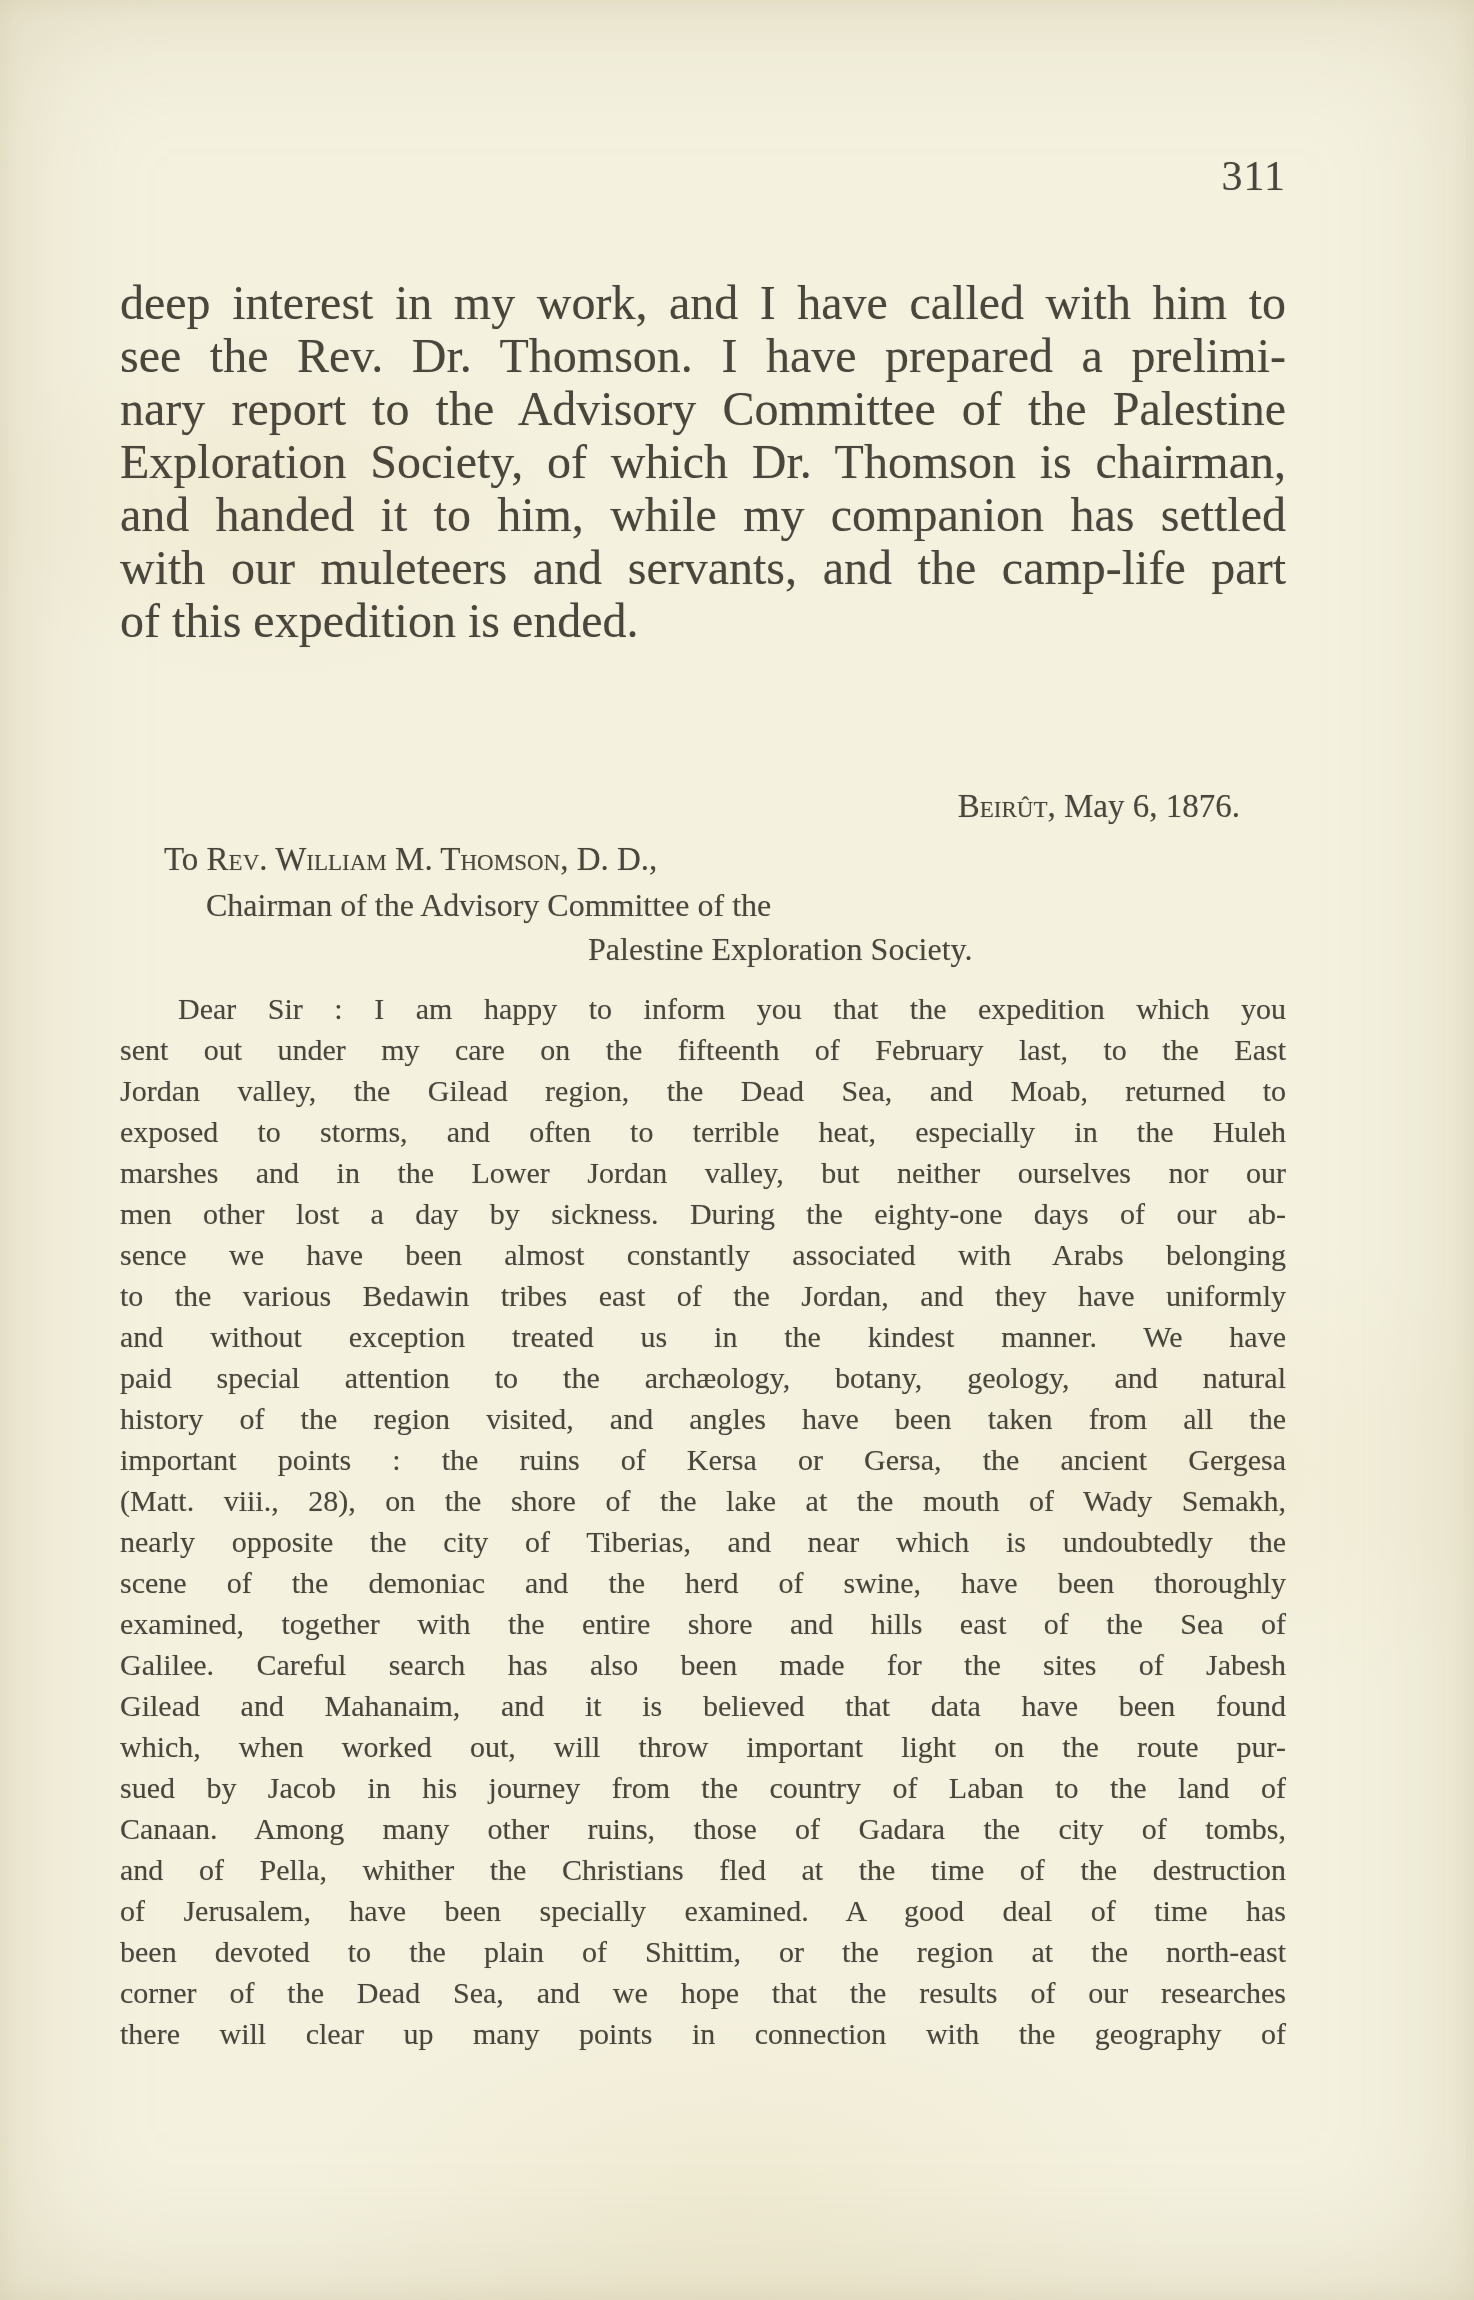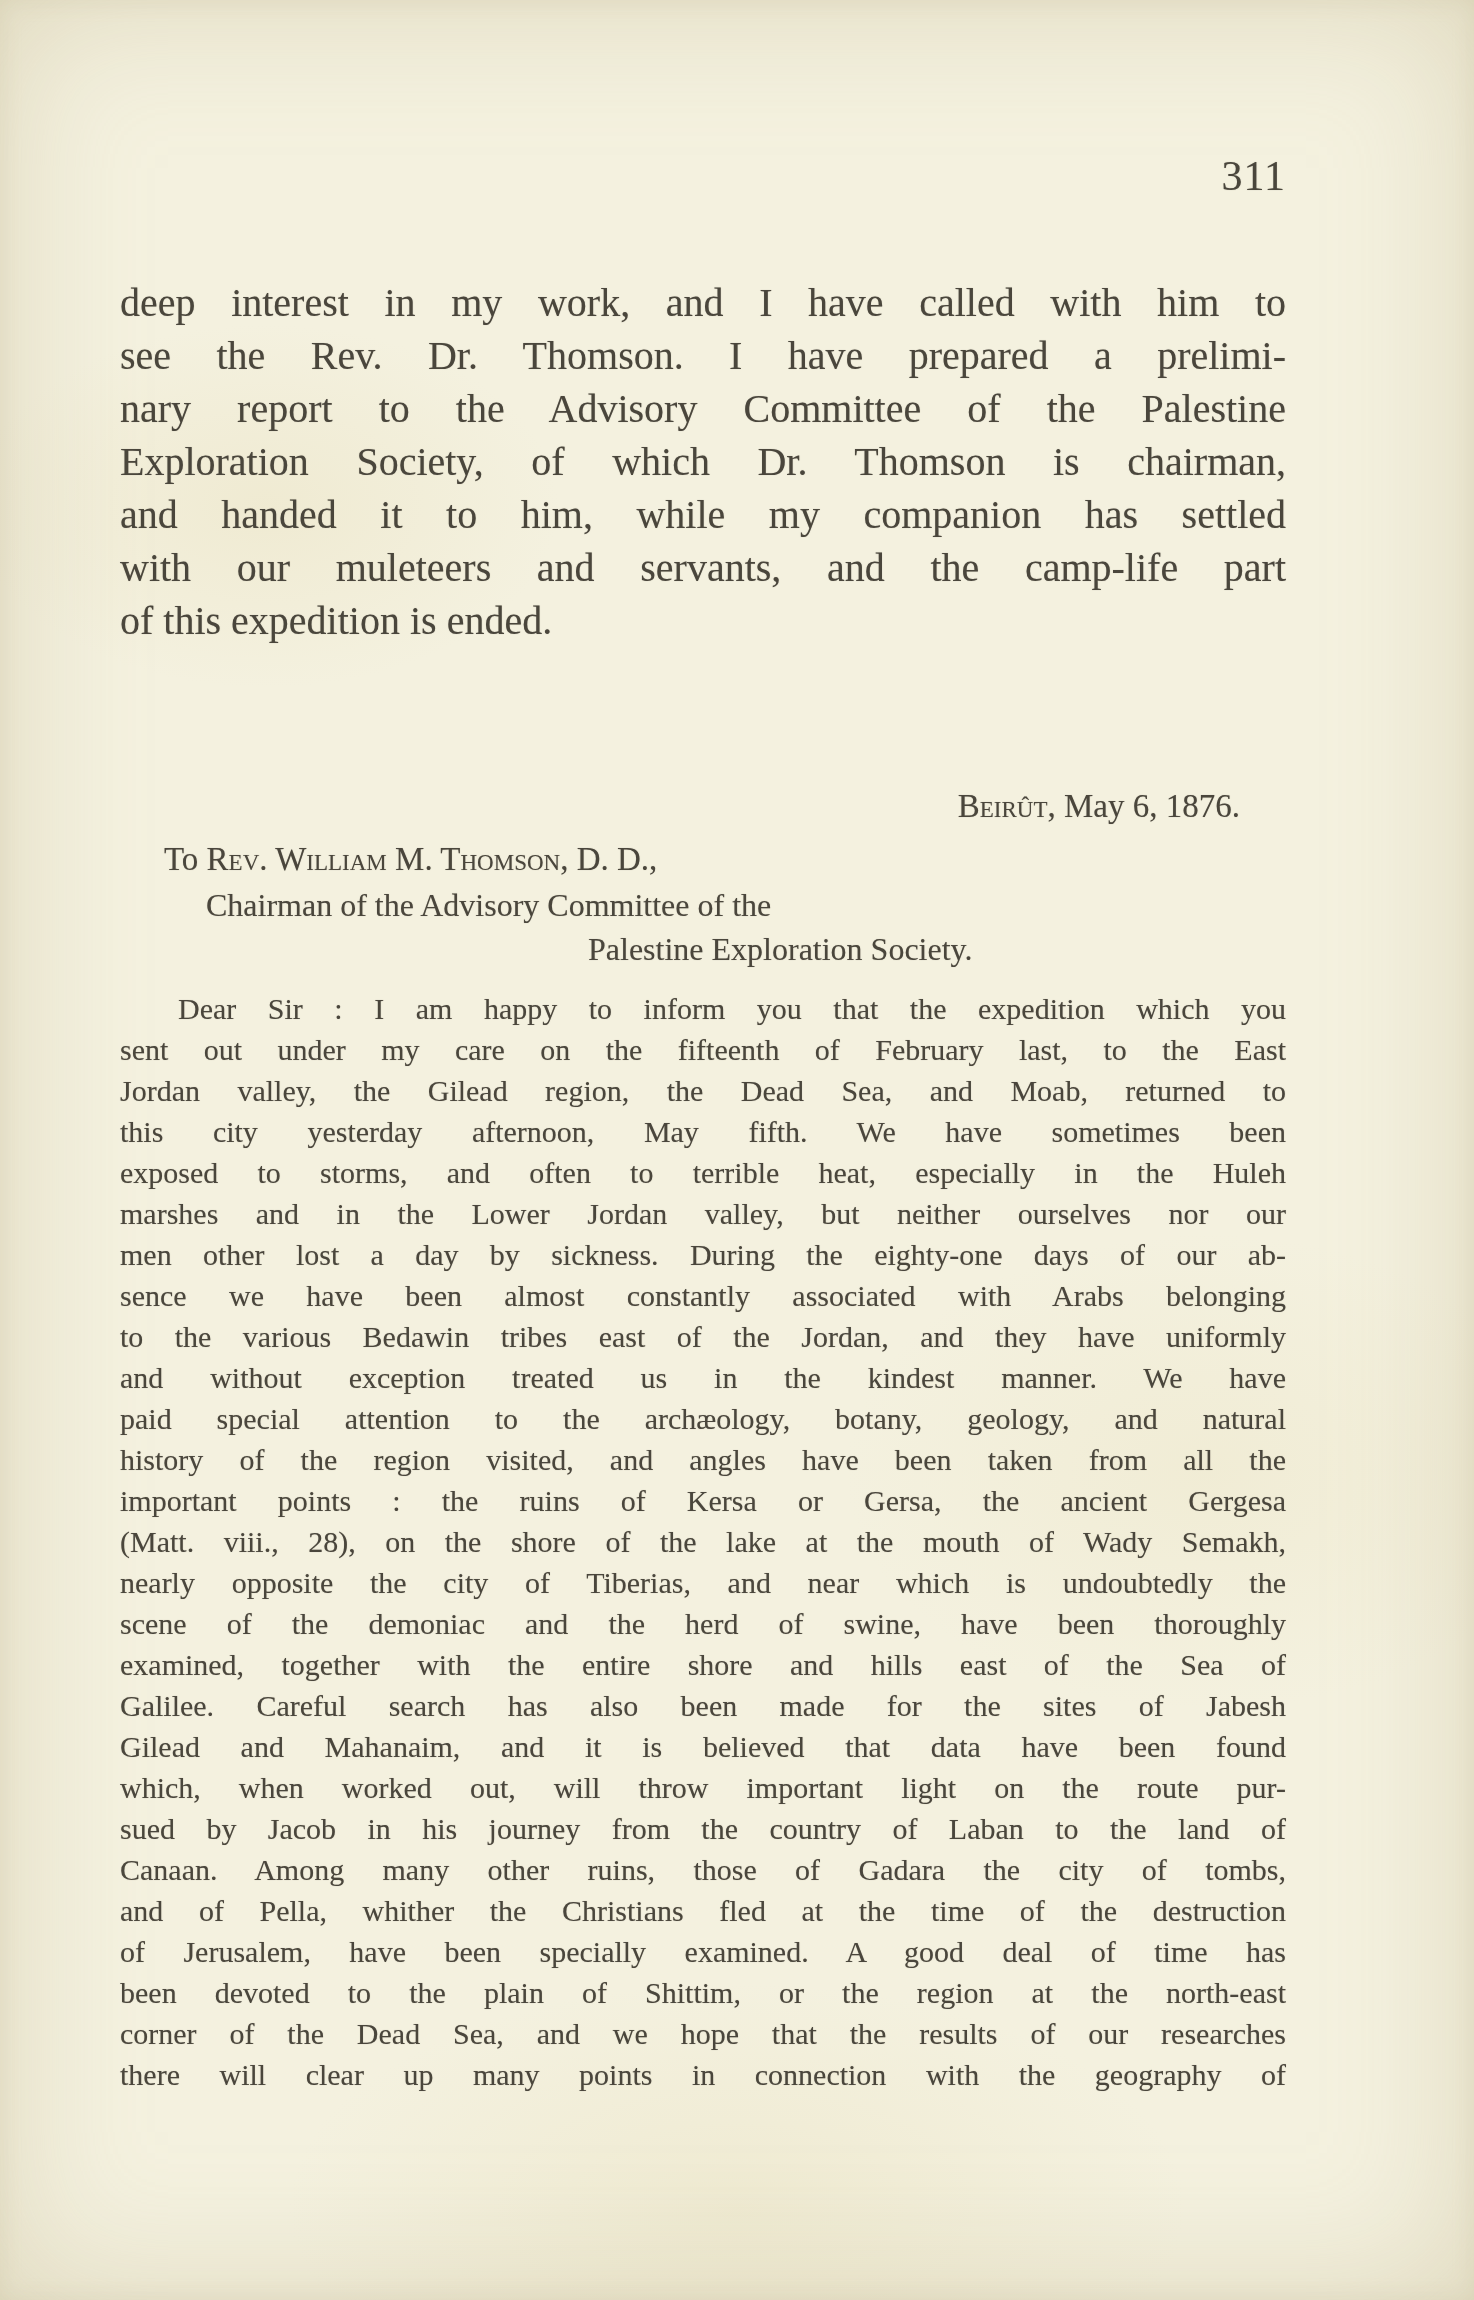--- a/index.html
+++ b/index.html
@@ -45,21 +45,21 @@
   .running-head .folio {
     position: absolute;
     right: 0;
     top: -2px;
     font-size: 42px;
     letter-spacing: 1px;
     font-style: normal;
     margin-left: 40px;
   }
 
-  .para1 { top: 276px; font-size: 40px; }
+  .para1 { top: 276px; font-size: 48px; }
   .para1 .line {
     line-height: 53px;
     text-align: justify;
     text-align-last: justify;
   }
   .para1 .line.last { text-align: left; text-align-last: left; }
 
   .report-heading {
     top: 740px;
     text-align: center;
@@ -121,21 +121,20 @@
   <div class="textblock chairman soft">Chairman of the Advisory Committee of the</div>
 
   <div class="textblock society soft">Palestine Exploration Society.</div>
 
   <div class="textblock letter soft">
     <div class="line first">
       <span class="ital">Dear Sir : </span><span>I am happy to inform you that the expedition which you</span>
     </div>
     <div class="line">sent out under my care on the fifteenth of February last, to the East</div>
     <div class="line">Jordan valley, the Gilead region, the Dead Sea, and Moab, returned to</div>
-    <div class="line">this city yesterday afternoon, May fifth.  We have sometimes been</div>
     <div class="line">exposed to storms, and often to terrible heat, especially in the Huleh</div>
     <div class="line">marshes and in the Lower Jordan valley, but neither ourselves nor our</div>
     <div class="line">men other lost a day by sickness.  During the eighty-one days of our ab-</div>
     <div class="line">sence we have been almost constantly associated with Arabs belonging</div>
     <div class="line">to the various Bedawin tribes east of the Jordan, and they have uniformly</div>
     <div class="line">and without exception treated us in the kindest manner.  We have</div>
     <div class="line">paid special attention to the archæology, botany, geology, and natural</div>
     <div class="line">history of the region visited, and angles have been taken from all the</div>
     <div class="line">important points : the ruins of Kersa or Gersa, the ancient Gergesa</div>
     <div class="line">(Matt. viii., 28), on the shore of the lake at the mouth of Wady Semakh,</div>

